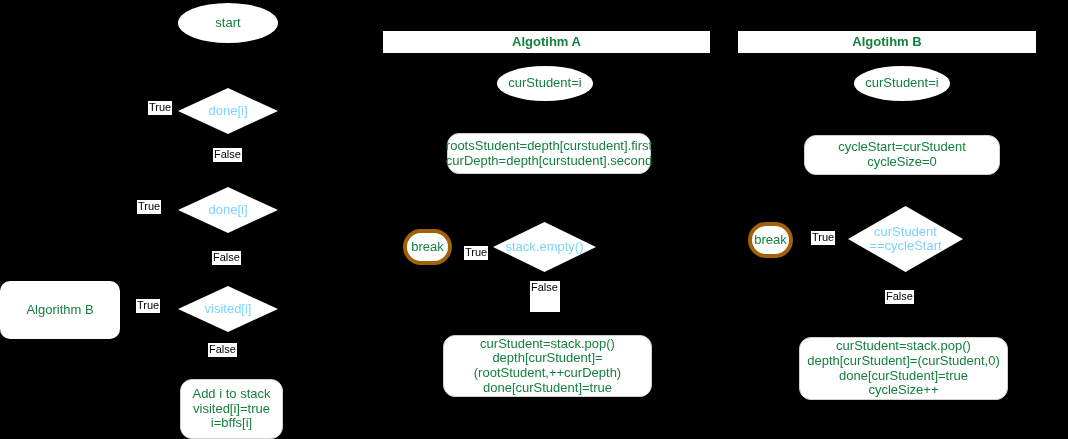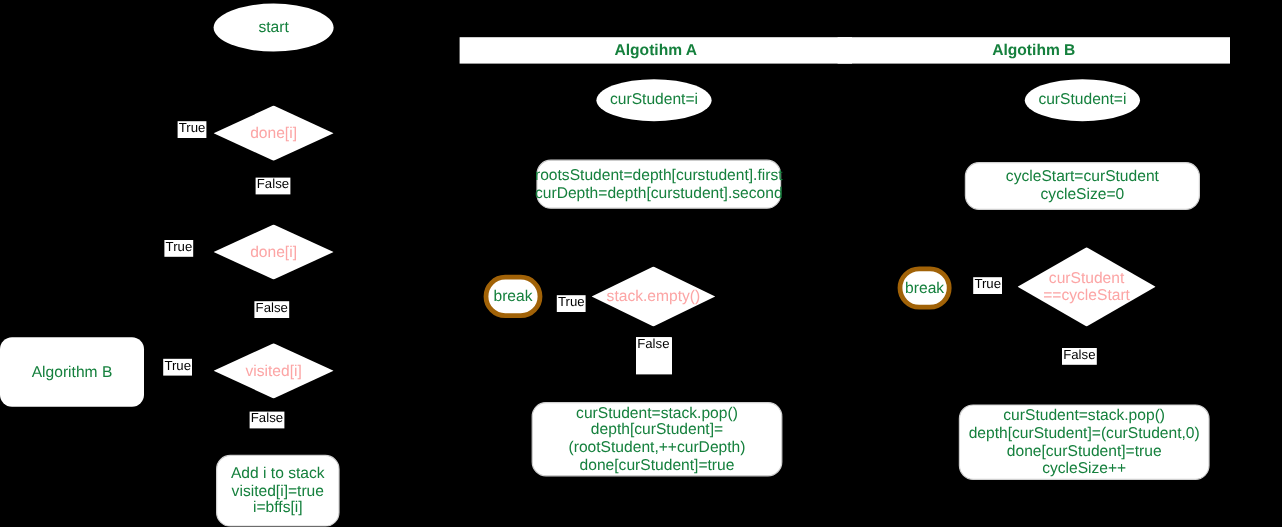--- a/index.html
+++ b/index.html
@@ -77,21 +77,21 @@
     position: absolute;
     left: 0;
     top: 0;
     width: 100%;
     height: 100%;
     display: flex;
     align-items: center;
     justify-content: center;
     text-align: center;
     font-size: 13px;
-    color: #fca5a5;
+    color: #7dd3fc;
     line-height: 1.1;
     white-space: pre;
     pointer-events: none;
   }
 </style>
 </head>
 <body>
 
 <div id="canvas">
 
@@ -150,21 +150,21 @@
   <div class="label" style="left:464px; top:246px;">True</div>
 
   <div class="blockbox" style="left:530px; top:281px; width:30px; height:31px;"></div>
   <div class="label" style="left:530px; top:281px;">False</div>
 
   <div class="node rrect" style="left:443px; top:335px; width:209px; height:62px;">curStudent=stack.pop()
 depth[curStudent]=
 (rootStudent,++curDepth)
 done[curStudent]=true</div>
 
-  <div class="node header-bar" style="left:698px; top:31px; width:327px; height:22px;">Algotihm B</div>
+  <div class="node header-bar" style="left:738px; top:31px; width:298px; height:22px;">Algotihm B</div>
 
   <div class="node ellipse" style="left:854px; top:66px; width:96px; height:35px;">curStudent=i</div>
 
   <div class="node rrect" style="left:804px; top:135px; width:196px; height:40px;">cycleStart=curStudent
 cycleSize=0</div>
 
   <div class="node stadium" style="left:748px; top:222px; width:45px; height:36px;">break</div>
 
   <div class="diamond-wrap" style="left:848px; top:206px; width:115px; height:66px;">
     <svg width="115" height="66" viewBox="0 0 115 66" aria-hidden="true">

